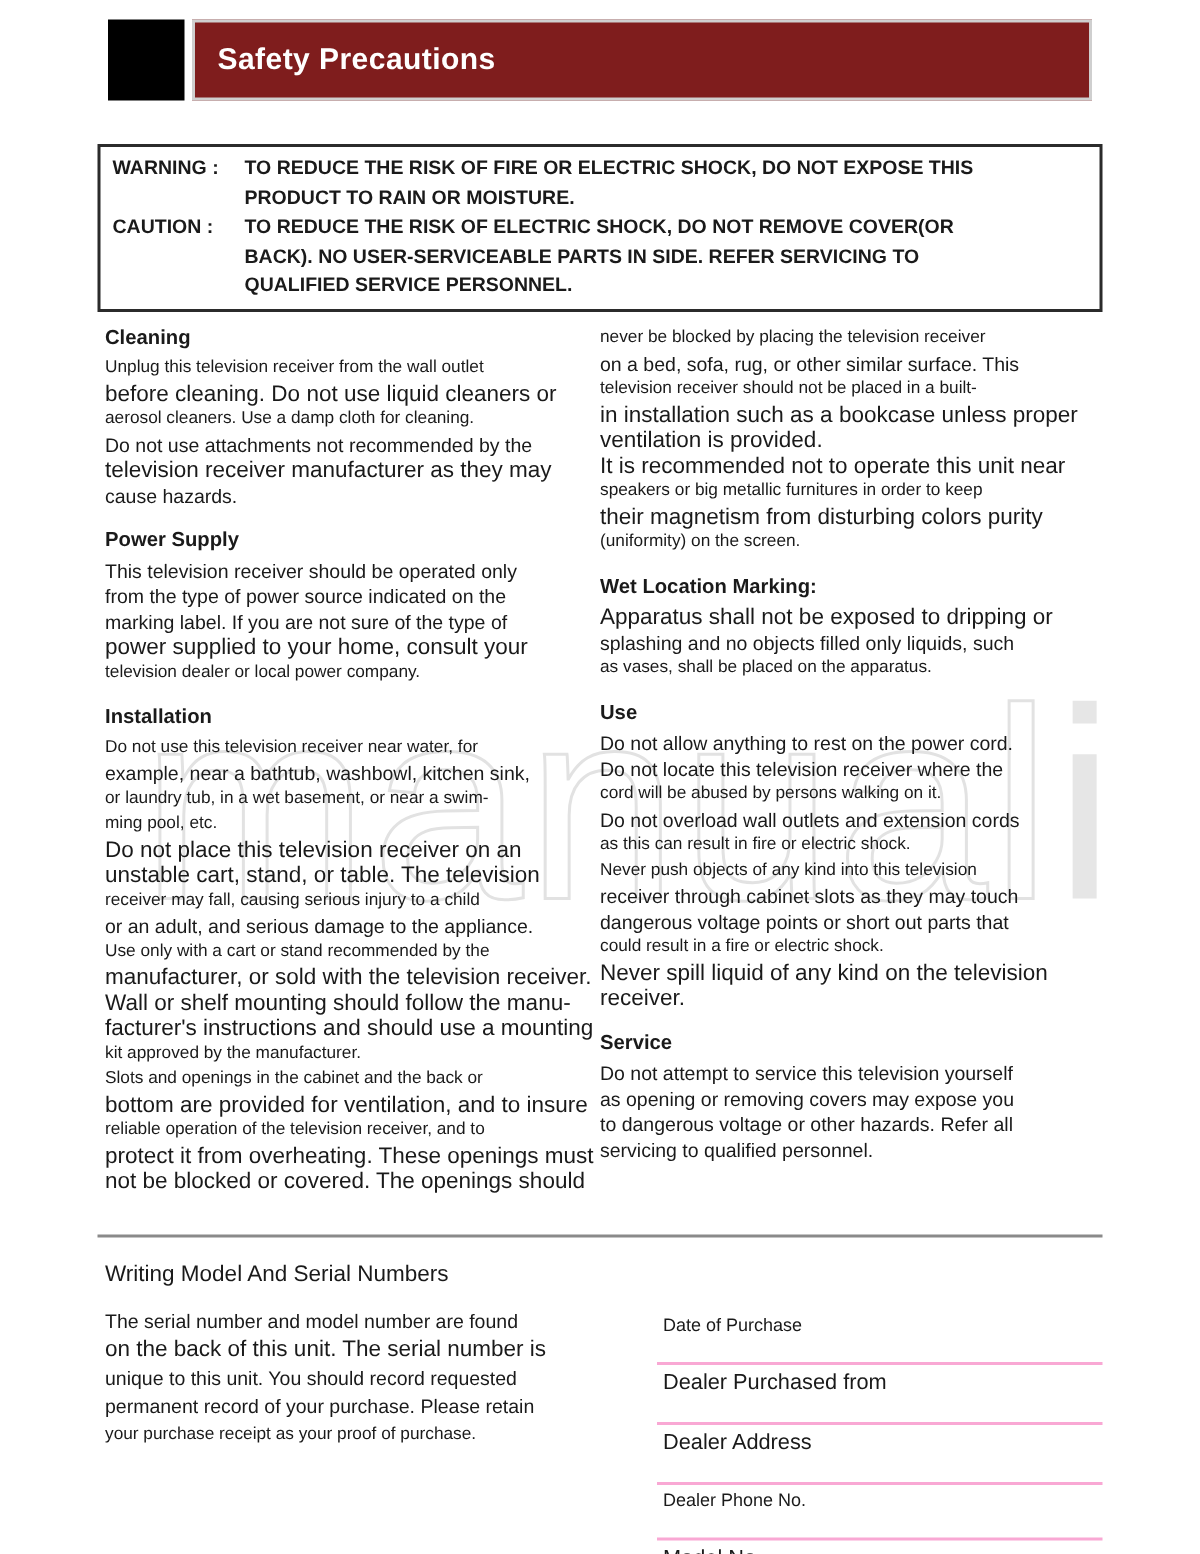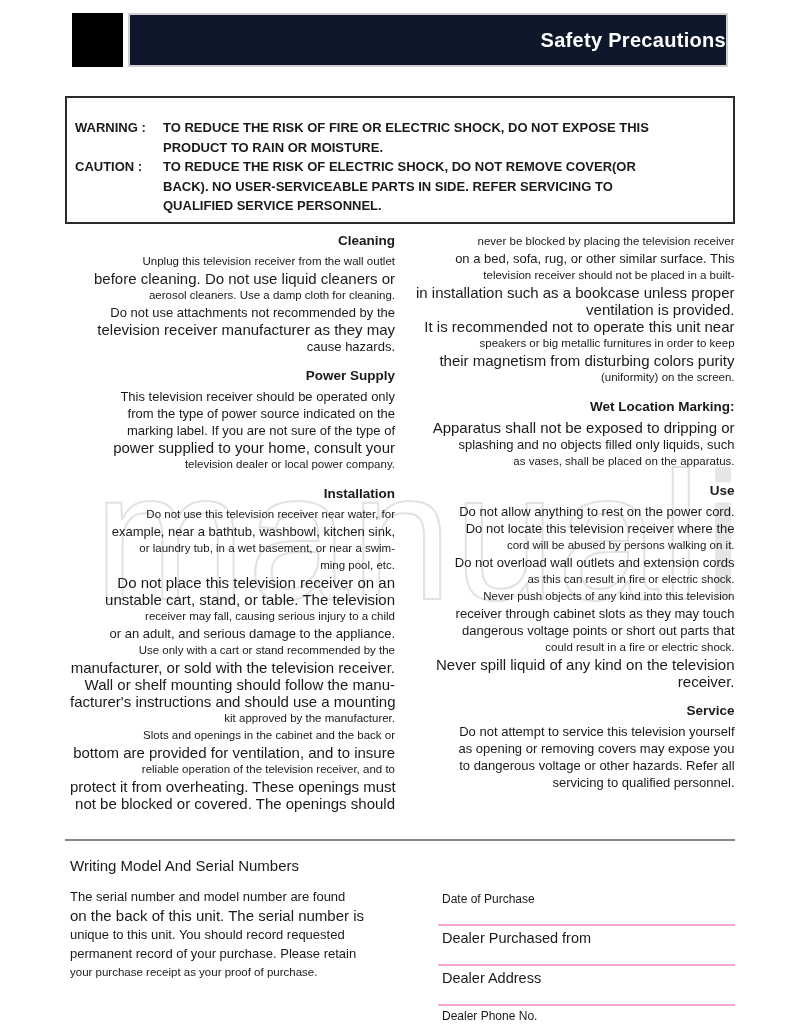--- a/index.html
+++ b/index.html
@@ -10,31 +10,31 @@
   .watermark{position:absolute;top:445px;left:55px;z-index:0;font-size:182px;line-height:1;
     font-weight:400;letter-spacing:2px;white-space:nowrap;user-select:none;}
   .watermark .wm-outline{color:transparent;margin-left:39px;-webkit-text-stroke:2px #e2e2e2;}
   .watermark .wm-solid{color:#e6e6e6;}
 
   .content{position:relative;z-index:1;}
 
   
   header{display:flex;margin:13px 72px 0 72px;gap:5px;}
   .black-box{width:51px;height:54px;background:#000;}
-  .title-bar{flex:1;height:50px;background:#0f172a;border:2px solid #cfcfcf;display:flex;align-items:center;justify-content:flex-end;}
+  .title-bar{flex:1;height:50px;background:#7f1d1d;border:2px solid #cfcfcf;display:flex;align-items:center;}
   .title-bar h1{margin:0 0 0 15px;font-size:20px;font-weight:bold;color:#fff;letter-spacing:0.3px;}
 
   
-  .warning-box{margin:29px 65px 0 65px;border:2px solid #2b2b2b;padding:20px 8px 6px 8px;}
+  .warning-box{margin:29px 65px 0 65px;border:2px solid #2b2b2b;padding:4px 8px 6px 8px;}
   .warn-row{display:flex;font-weight:bold;font-size:13px;line-height:19.5px;}
   .warn-label{width:88px;flex-shrink:0;}
   .warn-lines{flex:1;}
 
   
-  .columns{display:flex;margin:9px 71px 0 70px;gap:21px;text-align:right;}
+  .columns{display:flex;margin:9px 71px 0 70px;gap:5px;}
   .col-left{width:325px;}
   .col-right{width:322px;}
   .section{margin-bottom:13px;}
   .section h3{margin:0 0 5px 0;font-size:13.5px;font-weight:bold;}
   .ln{line-height:17px;white-space:nowrap;}
   .s{font-size:11.5px;}
   .m{font-size:13px;}
   .l{font-size:15px;}
 
   

